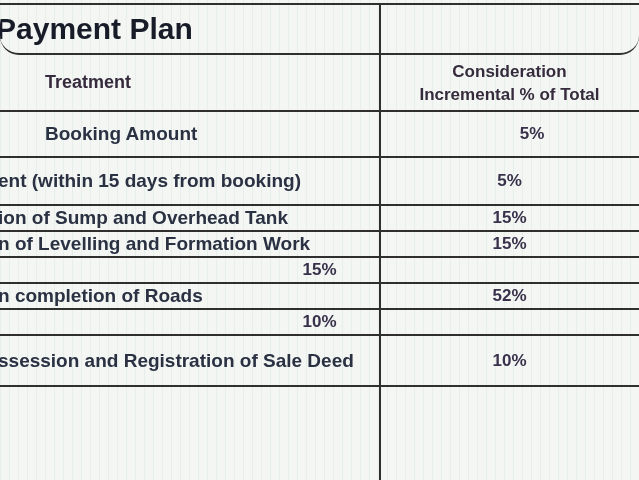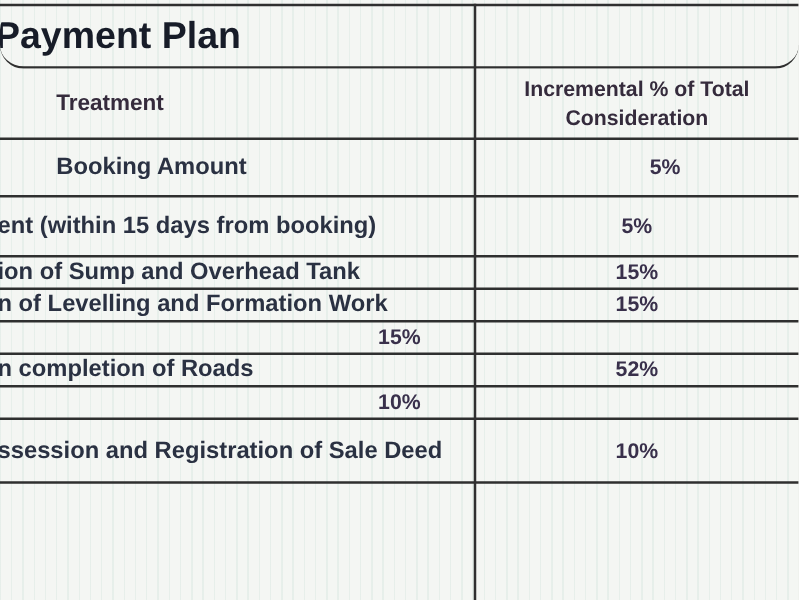--- a/index.html
+++ b/index.html
@@ -107,22 +107,22 @@
       </div>
       <div class="cell-right"></div>
     </div>
 
     <div class="row header-row">
       <div class="cell-left">
         <span class="milestone-header">Treatment</span>
       </div>
       <div class="cell-right">
         <div class="incremental-header">
+          <div>Consideration</div>
           <div>Incremental % of Total</div>
-          <div>Consideration</div>
         </div>
       </div>
     </div>
 
   <div class="row data-row">
     <div class="cell-left milestone indented">
           <span>Booking Amount</span>
         </div>
     <div class="cell-right value">5%</div>
   </div>

